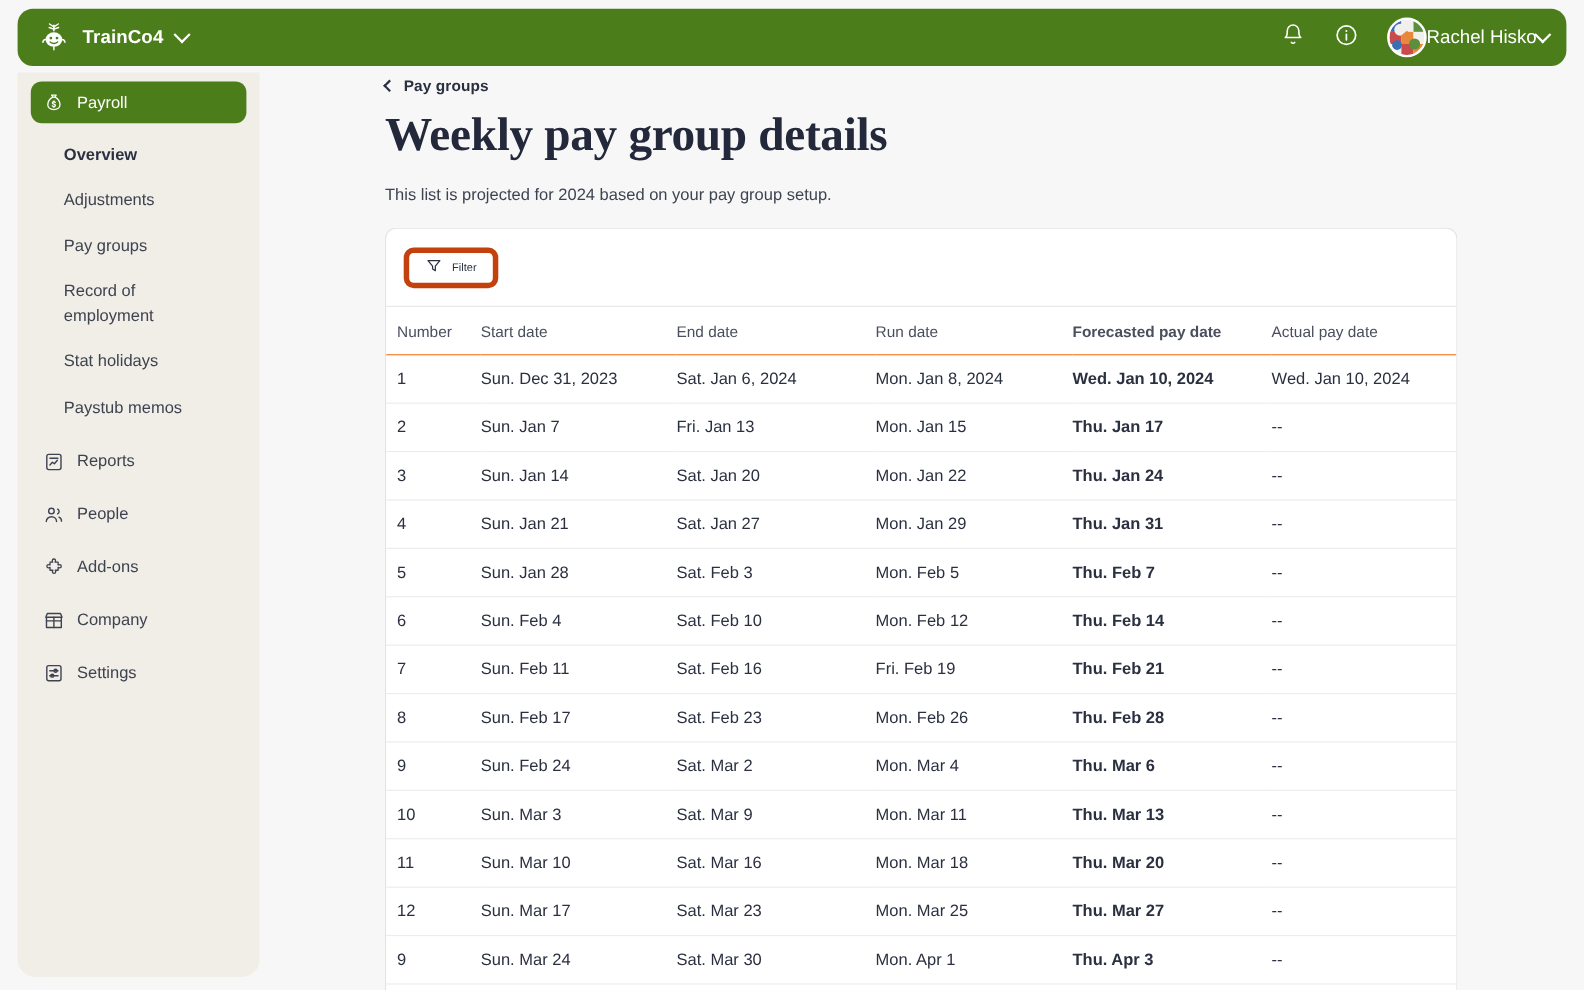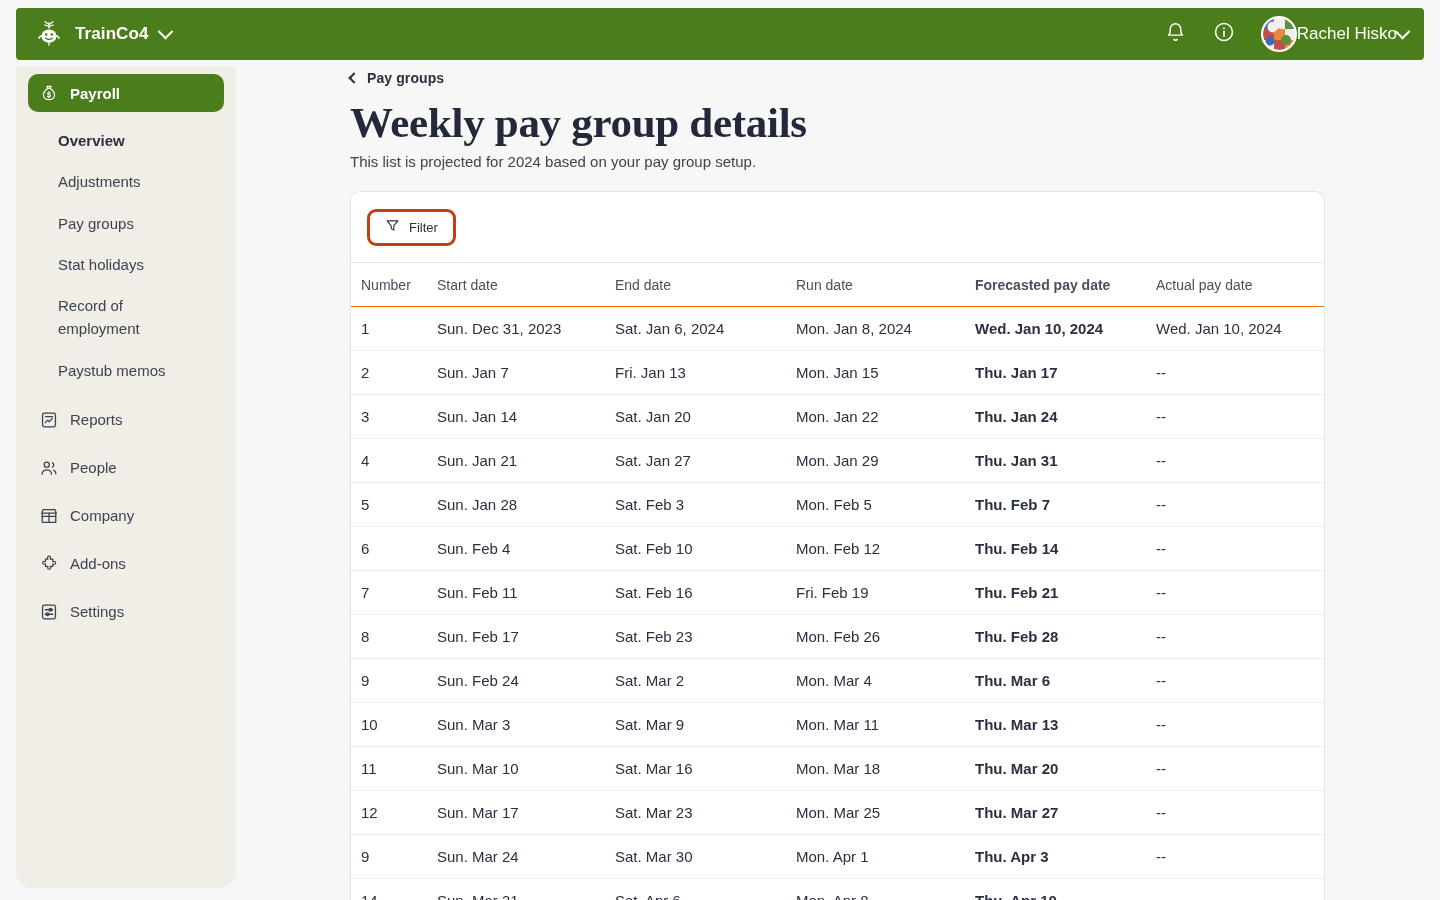--- a/index.html
+++ b/index.html
@@ -24,21 +24,21 @@
   }
 
   
   .topbar {
     position: absolute;
     left: 16px;
     top: 8px;
     width: 1408px;
     height: 52px;
     background: #4b7d1b;
-    border-radius: 4px;
+    border-radius: 14px;
     display: flex;
     align-items: center;
     padding: 0 14px 0 18px;
   }
 
   .brand {
     display: flex;
     align-items: center;
     gap: 11px;
     cursor: pointer;
@@ -127,21 +127,21 @@
     padding: 0 12px;
     border-radius: 10px;
     font-size: 15px;
     color: #3e4350;
     cursor: pointer;
     white-space: nowrap;
   }
   .nav-item.active {
     background: #4b7d1b;
     color: #ffffff;
-    font-weight: 700;
+    font-weight: 400;
   }
   .nav-icon {
     width: 18px;
     height: 18px;
     flex: none;
     display: flex;
     align-items: center;
     justify-content: center;
   }
 
@@ -201,21 +201,21 @@
     font-weight: 700;
     color: #23283a;
     letter-spacing: -0.3px;
     margin-top: 14px;
     line-height: 1.05;
   }
 
   .page-subtitle {
     font-size: 15px;
     color: #3e4350;
-    margin-top: 8px;
+    margin-top: 24px;
   }
 
   
   .card {
     margin-top: 21px;
     width: 975px;
     background: #ffffff;
     border: 1px solid #e3e3e6;
     border-radius: 10px 10px 0 0;
     border-bottom: none;
@@ -229,24 +229,24 @@
     padding: 0 16px;
     border-bottom: 1px solid #e6e6e9;
   }
 
   .filter-btn {
     display: inline-flex;
     align-items: center;
     gap: 9px;
     height: 37px;
     padding: 0 15px;
-    border: 3px solid #c2410c;
+    border: 5px solid #c2410c;
     border-radius: 9px;
     background: #ffffff;
-    font-size: 13px;
+    font-size: 10px;
     color: #2b3040;
     cursor: pointer;
     font-family: inherit;
   }
 
   table {
     width: 100%;
     border-collapse: collapse;
     table-layout: fixed;
   }
@@ -367,22 +367,22 @@
           </svg>
         </span>
         <span>Payroll</span>
       </div>
     </div>
 
     <div class="subnav">
       <div class="subnav-item current">Overview</div>
       <div class="subnav-item">Adjustments</div>
       <div class="subnav-item">Pay groups</div>
+      <div class="subnav-item wrap">Record of employment</div>
       <div class="subnav-item">Stat holidays</div>
-      <div class="subnav-item wrap">Record of employment</div>
       <div class="subnav-item">Paystub memos</div>
     </div>
 
     <div class="nav-bottom">
 
       <div class="nav-item">
         <span class="nav-icon">
           <svg width="18" height="18" viewBox="0 0 24 24" fill="none" stroke="#3e4350" stroke-width="1.7" stroke-linecap="round" stroke-linejoin="round">
             <rect x="3.4" y="2.8" width="17.2" height="18.4" rx="2.4"></rect>
             <path d="M7.2 15.6l3-3.4 2.4 2 3.6-4.4"></path>
@@ -399,37 +399,37 @@
             <path d="M2.8 20.2c0-3.4 2.8-5.8 6.2-5.8s6.2 2.4 6.2 5.8"></path>
             <path d="M16.5 5.2a3.2 3.2 0 0 1 0 5.8"></path>
             <path d="M18.2 14.9c1.8.8 3 2.6 3 4.8"></path>
           </svg>
         </span>
         <span>People</span>
       </div>
 
       <div class="nav-item">
         <span class="nav-icon">
+          <svg width="18" height="18" viewBox="0 0 24 24" fill="none" stroke="#3e4350" stroke-width="1.6" stroke-linecap="round" stroke-linejoin="round">
+            <path d="M10 3.6a2 2 0 0 1 4 0c0 .8-.5 1.2-.5 1.8h3.6v3.4c.6 0 1-.5 1.8-.5a2 2 0 0 1 0 4c-.8 0-1.2-.5-1.8-.5v3.4h-3.4c0 .6.5 1 .5 1.8a2 2 0 0 1-4 0c0-.8.5-1.2.5-1.8H7.3v-3.4c-.6 0-1 .5-1.8.5a2 2 0 0 1 0-4c.8 0 1.2.5 1.8.5V5.4h3.2c0-.6-.5-1-.5-1.8z"></path>
+          </svg>
+        </span>
+        <span>Add-ons</span>
+      </div>
+
+      <div class="nav-item">
+        <span class="nav-icon">
           <svg width="18" height="18" viewBox="0 0 24 24" fill="none" stroke="#3e4350" stroke-width="1.7" stroke-linecap="round" stroke-linejoin="round">
             <path d="M3 8.2h18v12.4H3z"></path>
             <path d="M2.2 8.2l1.8-4.6h16l1.8 4.6"></path>
             <path d="M3 12.6h18"></path>
             <path d="M12 8.2v12.4"></path>
           </svg>
         </span>
         <span>Company</span>
-      </div>
-
-      <div class="nav-item">
-        <span class="nav-icon">
-          <svg width="18" height="18" viewBox="0 0 24 24" fill="none" stroke="#3e4350" stroke-width="1.6" stroke-linecap="round" stroke-linejoin="round">
-            <path d="M10 3.6a2 2 0 0 1 4 0c0 .8-.5 1.2-.5 1.8h3.6v3.4c.6 0 1-.5 1.8-.5a2 2 0 0 1 0 4c-.8 0-1.2-.5-1.8-.5v3.4h-3.4c0 .6.5 1 .5 1.8a2 2 0 0 1-4 0c0-.8.5-1.2.5-1.8H7.3v-3.4c-.6 0-1 .5-1.8.5a2 2 0 0 1 0-4c.8 0 1.2.5 1.8.5V5.4h3.2c0-.6-.5-1-.5-1.8z"></path>
-          </svg>
-        </span>
-        <span>Add-ons</span>
       </div>
 
       <div class="nav-item">
         <span class="nav-icon">
           <svg width="18" height="18" viewBox="0 0 24 24" fill="none" stroke="#3e4350" stroke-width="1.7" stroke-linecap="round" stroke-linejoin="round">
             <rect x="3.4" y="2.8" width="17.2" height="18.4" rx="2.4"></rect>
             <path d="M7 9h10M7 15h10"></path>
             <circle cx="14" cy="9" r="1.8"></circle>
             <circle cx="10" cy="15" r="1.8"></circle>
           </svg>

